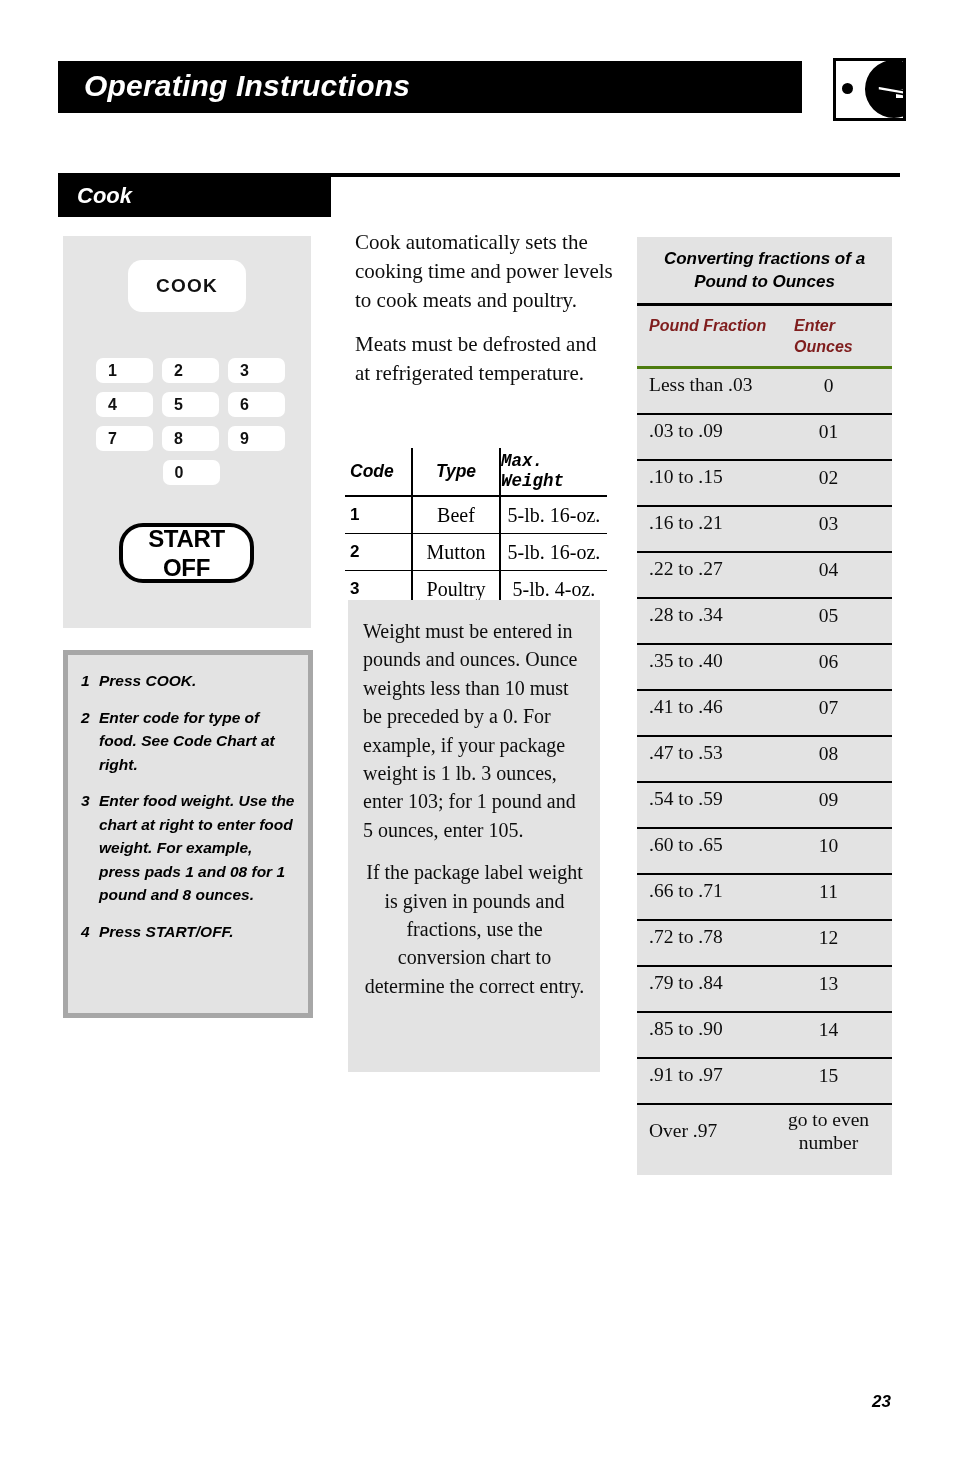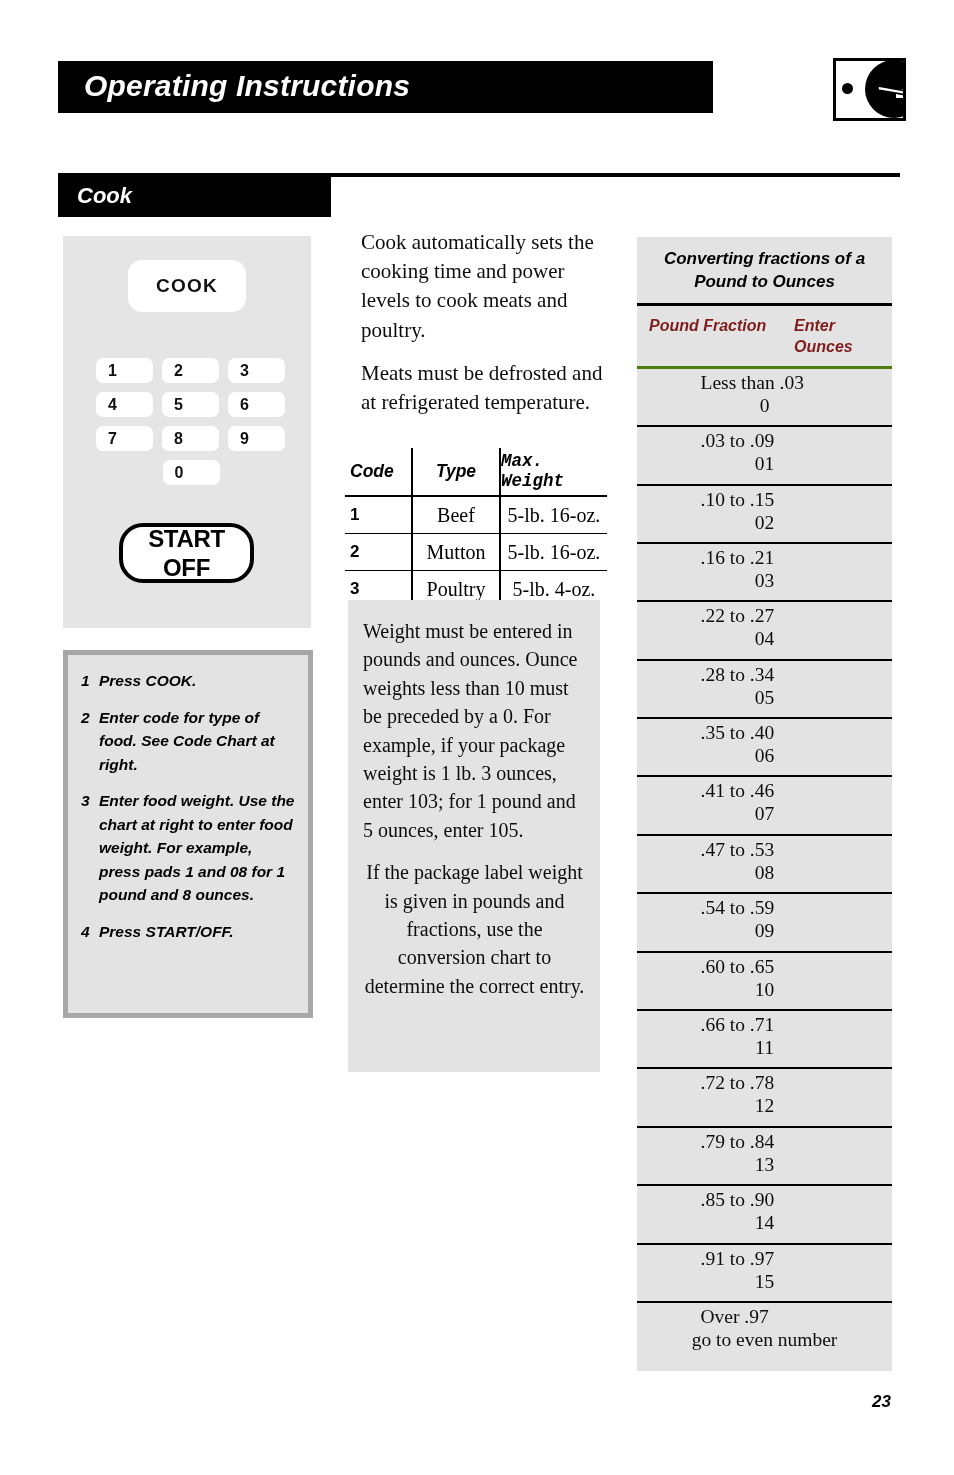--- a/index.html
+++ b/index.html
@@ -13,21 +13,21 @@
     position: relative;
     font-family: "Liberation Serif", serif;
     overflow: hidden;
   }
 
   
   .header-bar {
     position: absolute;
     left: 58px;
     top: 61px;
-    width: 655px;
+    width: 744px;
     height: 52px;
     background: #000000;
   }
   .header-title {
     position: absolute;
     left: 26px;
     top: 50%;
     transform: translateY(-52%);
     color: #ffffff;
     font-family: "Liberation Sans", sans-serif;
@@ -216,21 +216,21 @@
     position: absolute;
     left: 345px;
     top: 228px;
     width: 268px;
   }
   .body-para {
     font-family: "Liberation Serif", serif;
     font-size: 21px;
     line-height: 1.39;
     color: #0d0d0d;
-    margin: 0 0 14px 16px;
+    margin: 0 0 14px 10px;
   }
 
   
   .code-table {
     position: absolute;
     left: 345px;
     top: 448px;
     width: 262px;
     border-collapse: collapse;
   }
@@ -316,27 +316,26 @@
     font-style: italic;
     font-size: 16px;
     line-height: 1.33;
     color: #7f1d1d;
   }
   .conv-head .h1 { width: 145px; }
   .conv-head .h2 { flex: 1; }
   .conv-row {
     display: flex;
     align-items: center;
-    padding: 3px 12px 8px 12px;
+    padding: 3px 12px 14px 12px;
     border-bottom: 2px solid #000;
     min-height: 27px;
     font-family: "Liberation Serif", serif;
     font-size: 19.5px;
     color: #0d0d0d;
-    flex-direction: column;
   }
   .conv-row:last-child { border-bottom: none; padding-bottom: 20px; }
   .conv-row .v1 { width: 128px; }
   .conv-row .v2 { flex: 1; text-align: center; line-height: 1.2; }
 
   
   .page-num {
     position: absolute;
     left: 872px;
     top: 1392px;

